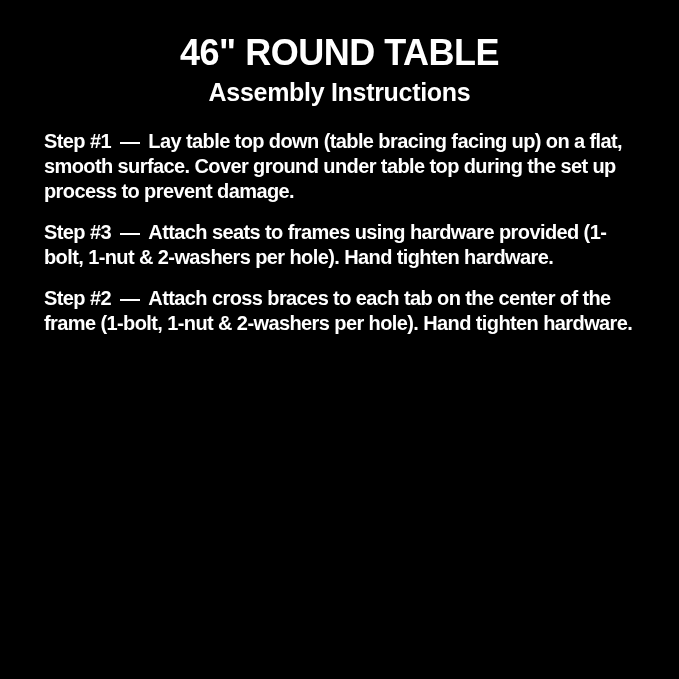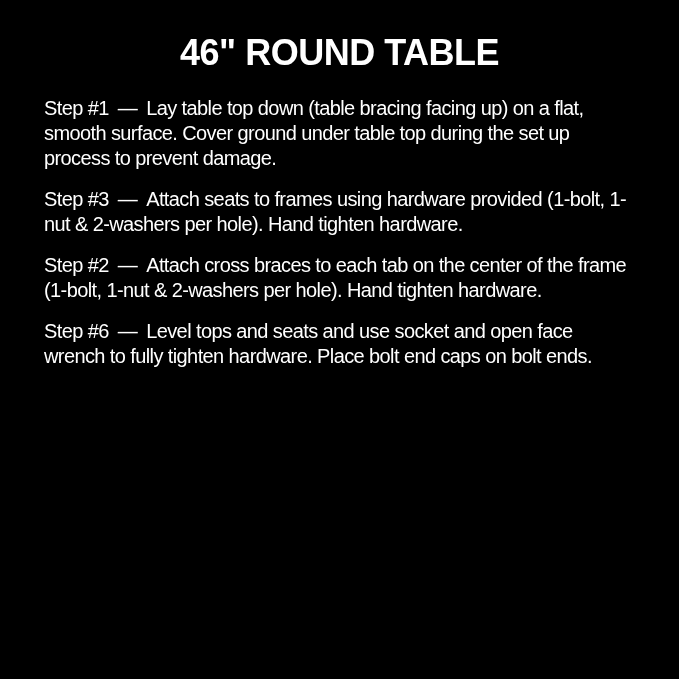--- a/index.html
+++ b/index.html
@@ -33,37 +33,37 @@
     font-weight: 700;
     letter-spacing: -0.3px;
   }
   .steps {
     margin-top: 24px;
   }
   .step {
     margin: 0 0 16px 0;
     font-size: 20px;
     line-height: 25px;
-    font-weight: 400;
+    font-weight: 700;
     letter-spacing: -0.6px;
   }
   .step-dash {
     display: inline-block;
     margin: 0 9px;
   }
 </style>
 </head>
 <body style="background: rgb(0, 0, 0); color: rgb(255, 255, 255);">
 
 <div class="sheet">
   <h1 class="title">46" ROUND TABLE</h1>
+  <h2 class="subtitle">Assembly Instructions</h2>
   <div class="steps">
   <p class="step"><span>Step #1</span><span class="step-dash">—</span><span>Lay table top down (table bracing facing up) on a flat, smooth surface. Cover ground under table top during the set up process to prevent damage.</span></p>
 
 
   <p class="step"><span>Step #3</span><span class="step-dash">—</span><span>Attach seats to frames using hardware provided (1-bolt, 1-nut &amp; 2-washers per hole). Hand tighten hardware.</span></p>
 
   <p class="step"><span>Step #2</span><span class="step-dash">—</span><span>Attach cross braces to each tab on the center of the frame (1-bolt, 1-nut &amp; 2-washers per hole). Hand tighten hardware.</span></p>
 
 
-  <p class="step"><span>Step #6</span><span class="step-dash">—</span><span>Level tops and seats and use socket and open face wrench to fully tighten hardware. Place bolt end caps on bolt ends.</span></p>
 </div>
 </div>
 
 </body></html>

